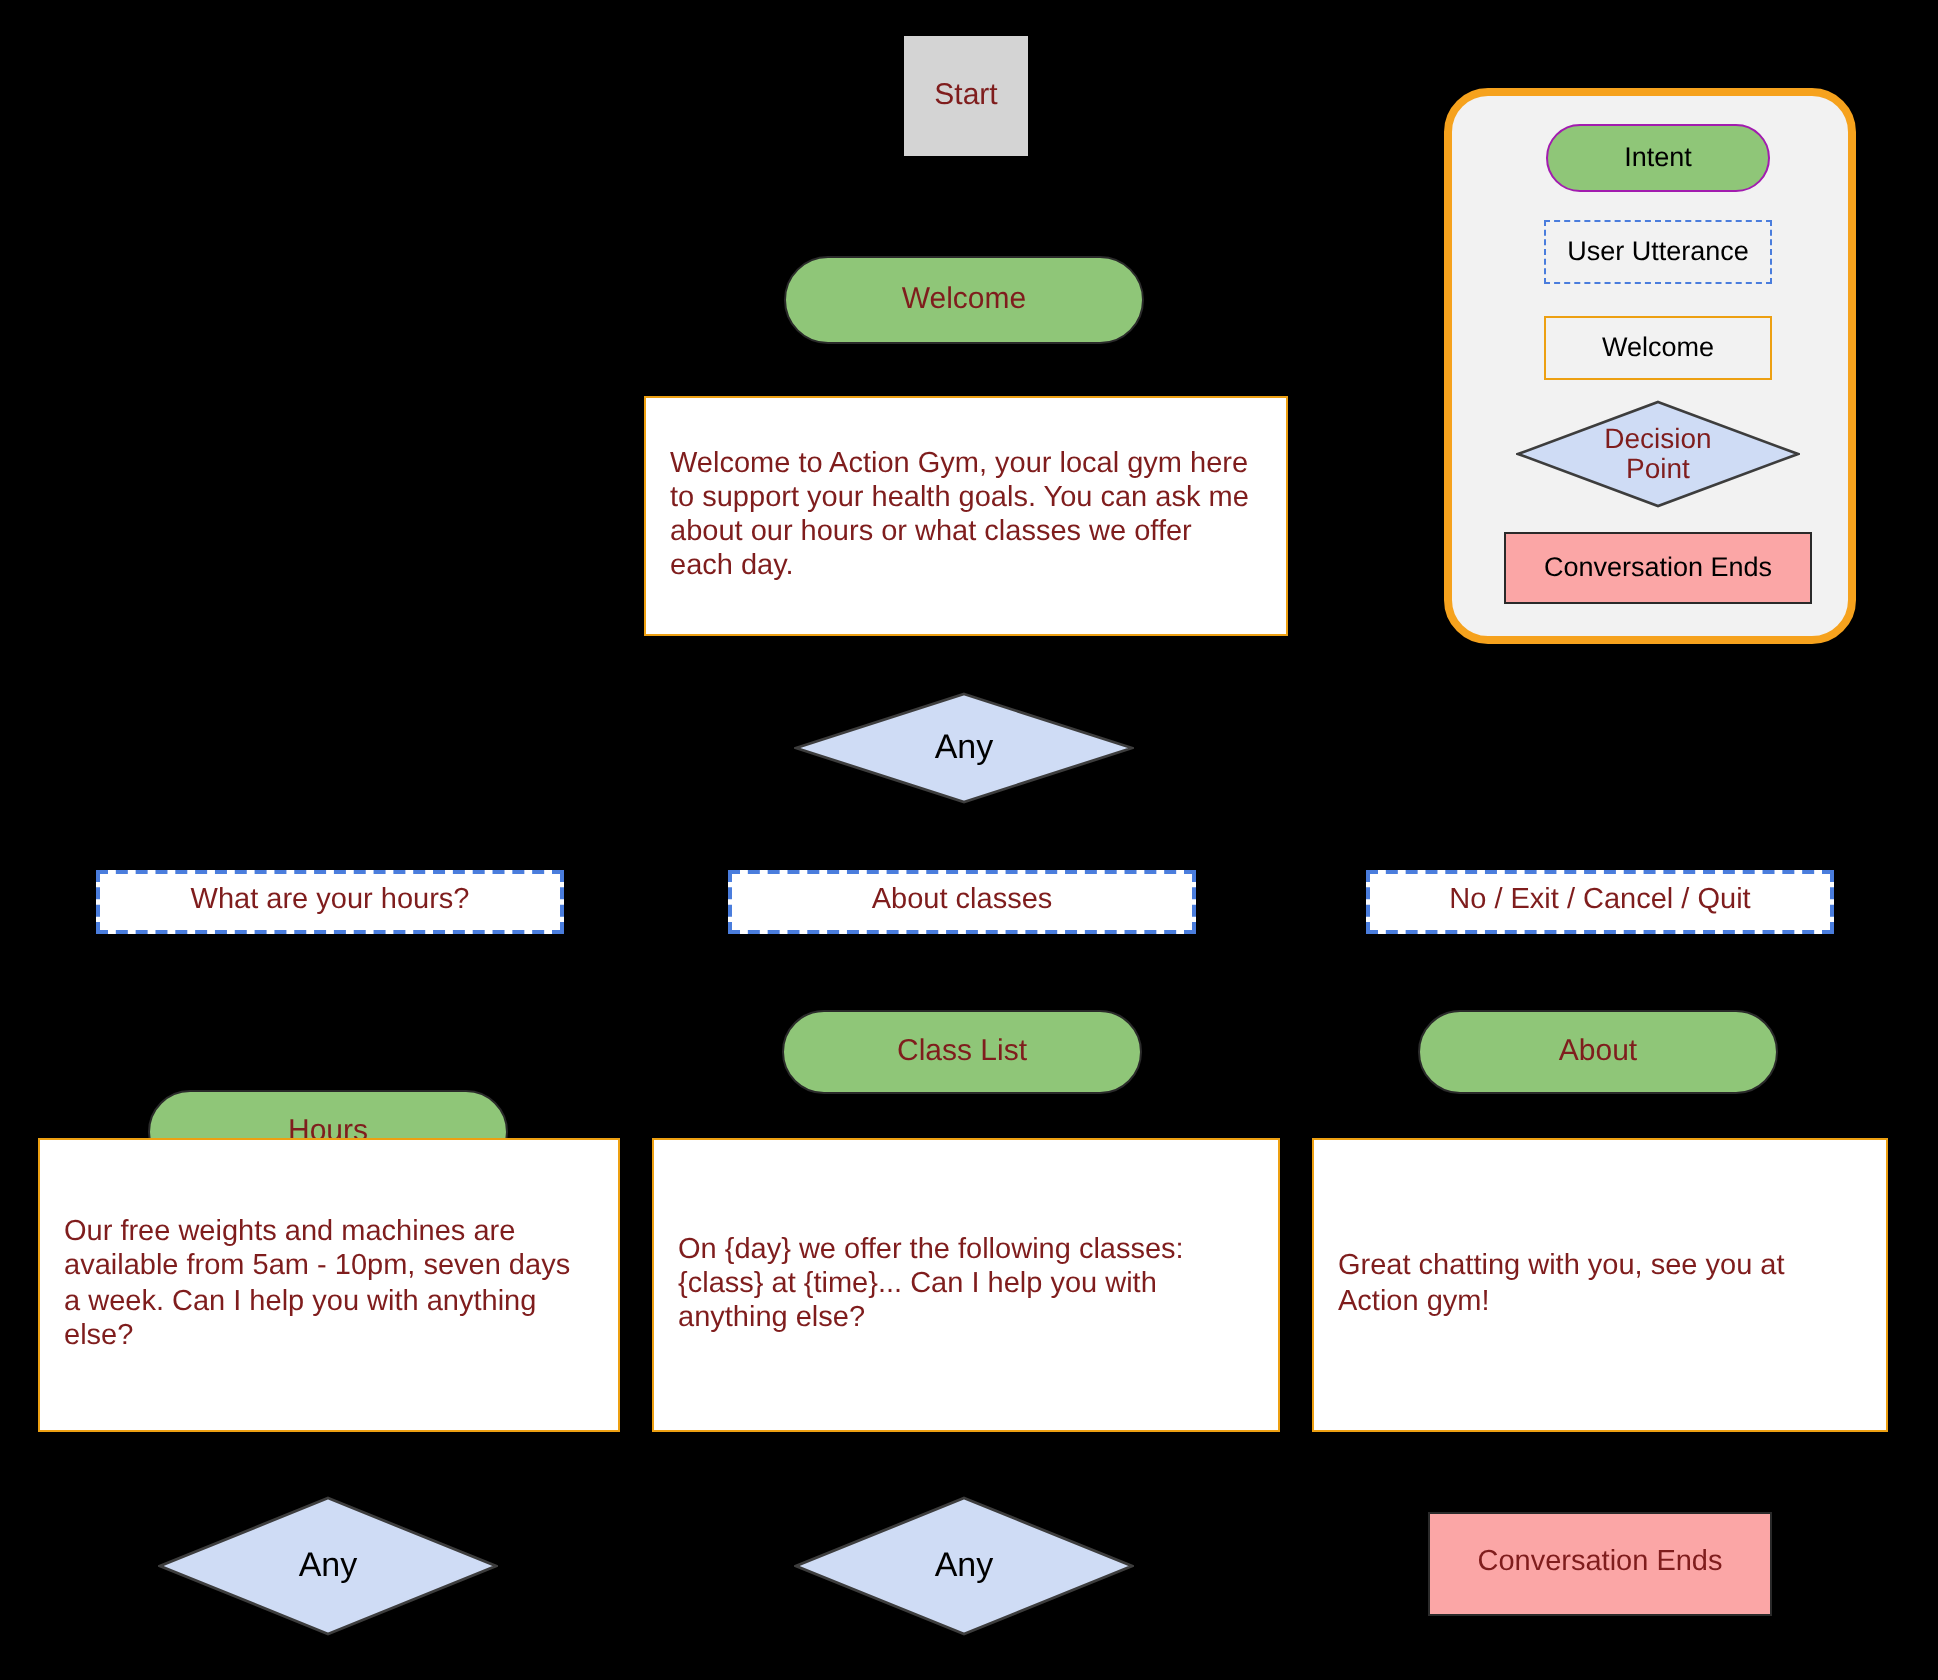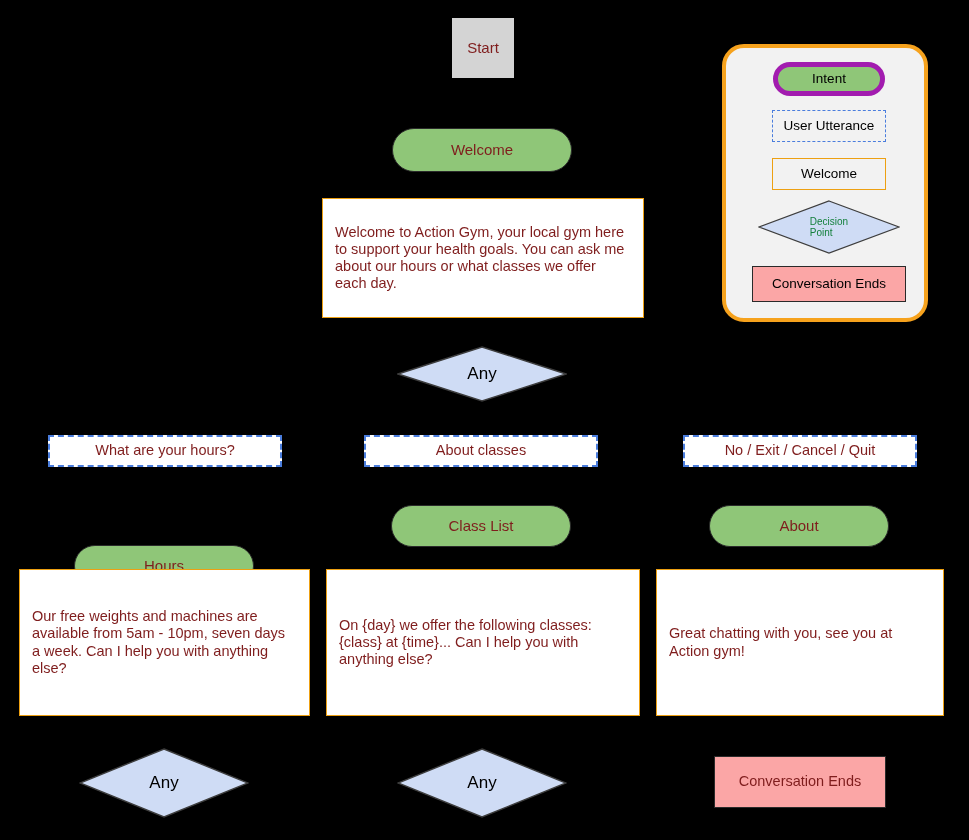--- a/index.html
+++ b/index.html
@@ -108,21 +108,21 @@
     box-sizing: border-box;
     display: flex;
     align-items: center;
     justify-content: center;
     text-align: center;
     color: #000;
     line-height: 1.12;
   }
   .legend-intent {
     background: #8fc678;
-    border: 5px solid #a21caf;
+    border: 1px solid #a21caf;
     border-radius: 999px;
     font-size: 13.5px;
     justify-content: center;
   }
   .legend-utterance {
     background: transparent;
     border: 1.5px dashed #4a7ddd;
     font-size: 13.5px;
   }
   .legend-response {
@@ -135,21 +135,21 @@
     border: 1px solid #2a2a2a;
     font-size: 13.5px;
   }
   .legend-diamond {
     position: absolute;
   }
   .legend-diamond svg { display:block; position:absolute; top:0; left:0; }
   .legend-diamond .dlabel {
     position: absolute; inset: 0;
     display: flex; align-items: center; justify-content: center;
-    font-size: 10px; color: #15803d; line-height: 1.1;
+    text-align: center; font-size: 14px; color: #7f1d1d; line-height: 1.1;
     pointer-events: none;
   }
 
   
   .edge { position: absolute; background: #000000; }
 </style>
 </head>
 <body>
 
 <div id="canvas">

